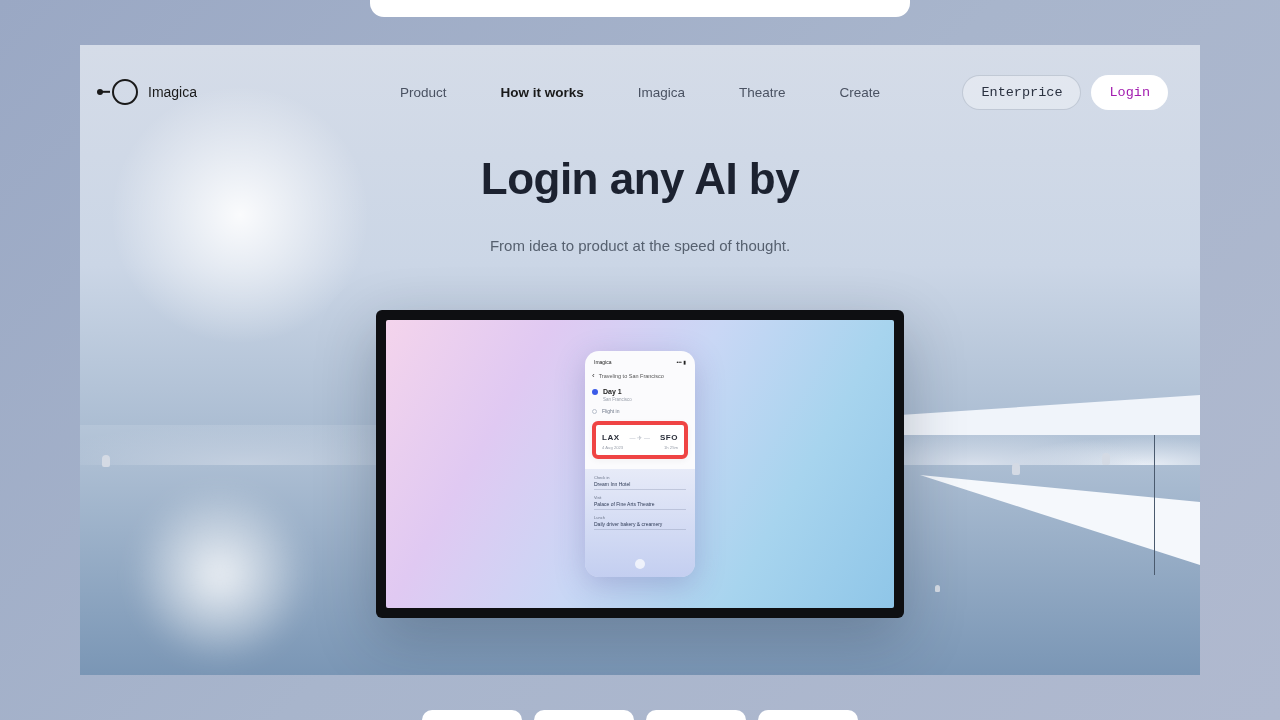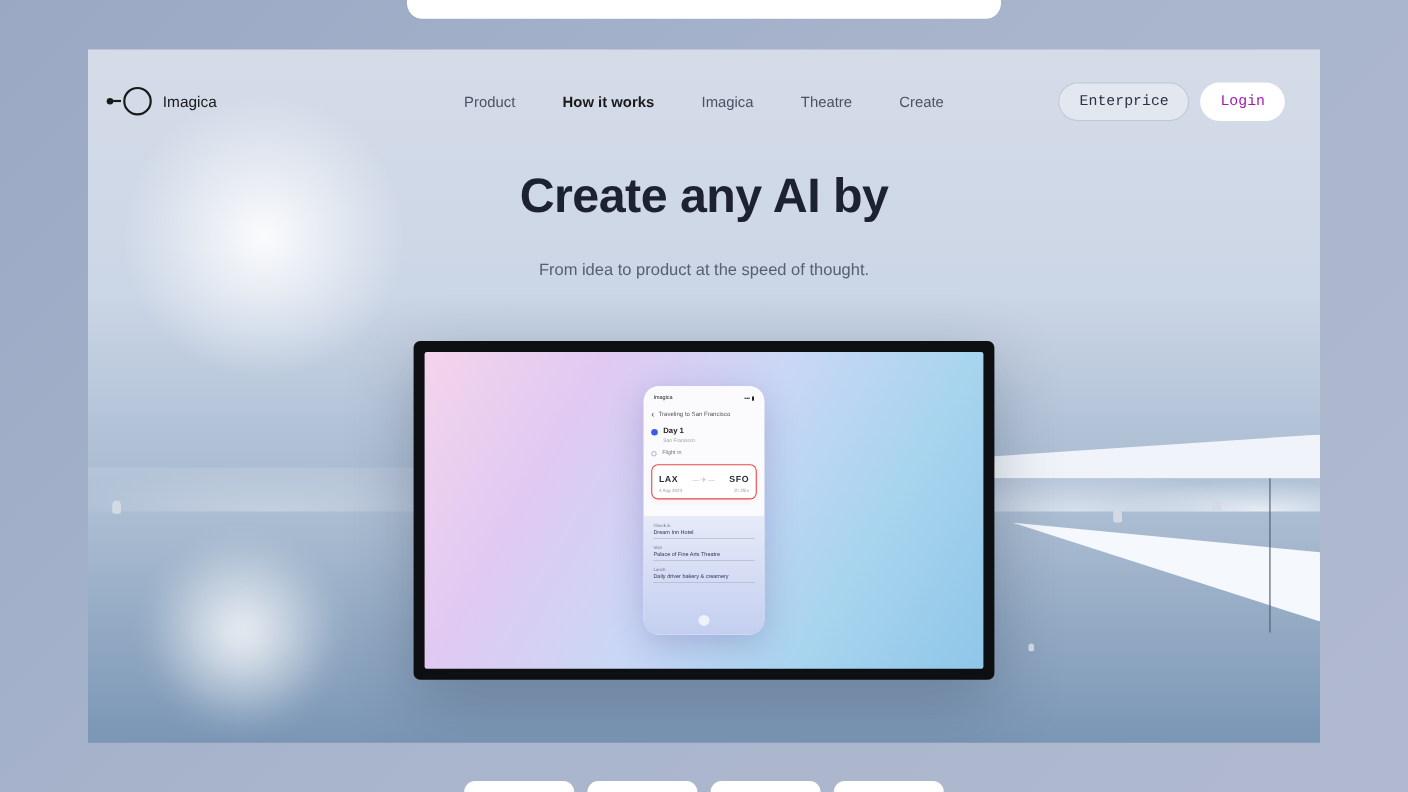--- a/index.html
+++ b/index.html
@@ -126,21 +126,21 @@
     border-radius: 50%;
     transform: translateY(-50%);
   }
   .logo-text {
     font-size: 14px;
     color: #1a1a1a;
     font-weight: 500;
   }
   .nav {
     display: flex;
-    gap: 43px;
+    gap: 54px;
     margin: 16px auto;
     position: absolute;
     left: 50%;
     transform: translateX(-50%);
   }
   .nav-item {
     font-size: 13.5px;
     color: #4a5262;
     cursor: pointer;
   }
@@ -273,21 +273,21 @@
     color: #222;
   }
   .day-sublabel {
     font-size: 4.5px;
     color: #9aa0ab;
     margin-left: 11px;
     margin-top: -2px;
   }
   .flight-card {
     background: #fff;
-    border: 1px solid #ef4444;
+    border: 4px solid #ef4444;
     border-radius: 6px;
     padding: 5px 6px;
     margin: 3px 0 2px 0;
     box-shadow: 0 2px 6px rgba(0,0,0,0.04);
   }
   .flight-route {
     display: flex;
     align-items: center;
     justify-content: space-between;
     margin-top: 3px;
@@ -390,21 +390,21 @@
       <span class="nav-item">Create</span>
     </nav>
     <div class="header-actions">
       <button class="btn btn-ghost">Enterprice</button>
       <button class="btn btn-solid">Login</button>
     </div>
   </div>
 
   <div class="hero">
     <h1>
-      <span>Create any AI by</span><br>
+      <span>Login any AI by</span><br>
     </h1>
     <p class="sub">From idea to product at the speed of thought.</p>
   </div>
 
   <div class="monitor">
     <div class="screen">
       <div class="phone">
         <div class="phone-status">
           <span>Imagica</span>
           <span>••• ▮</span>

